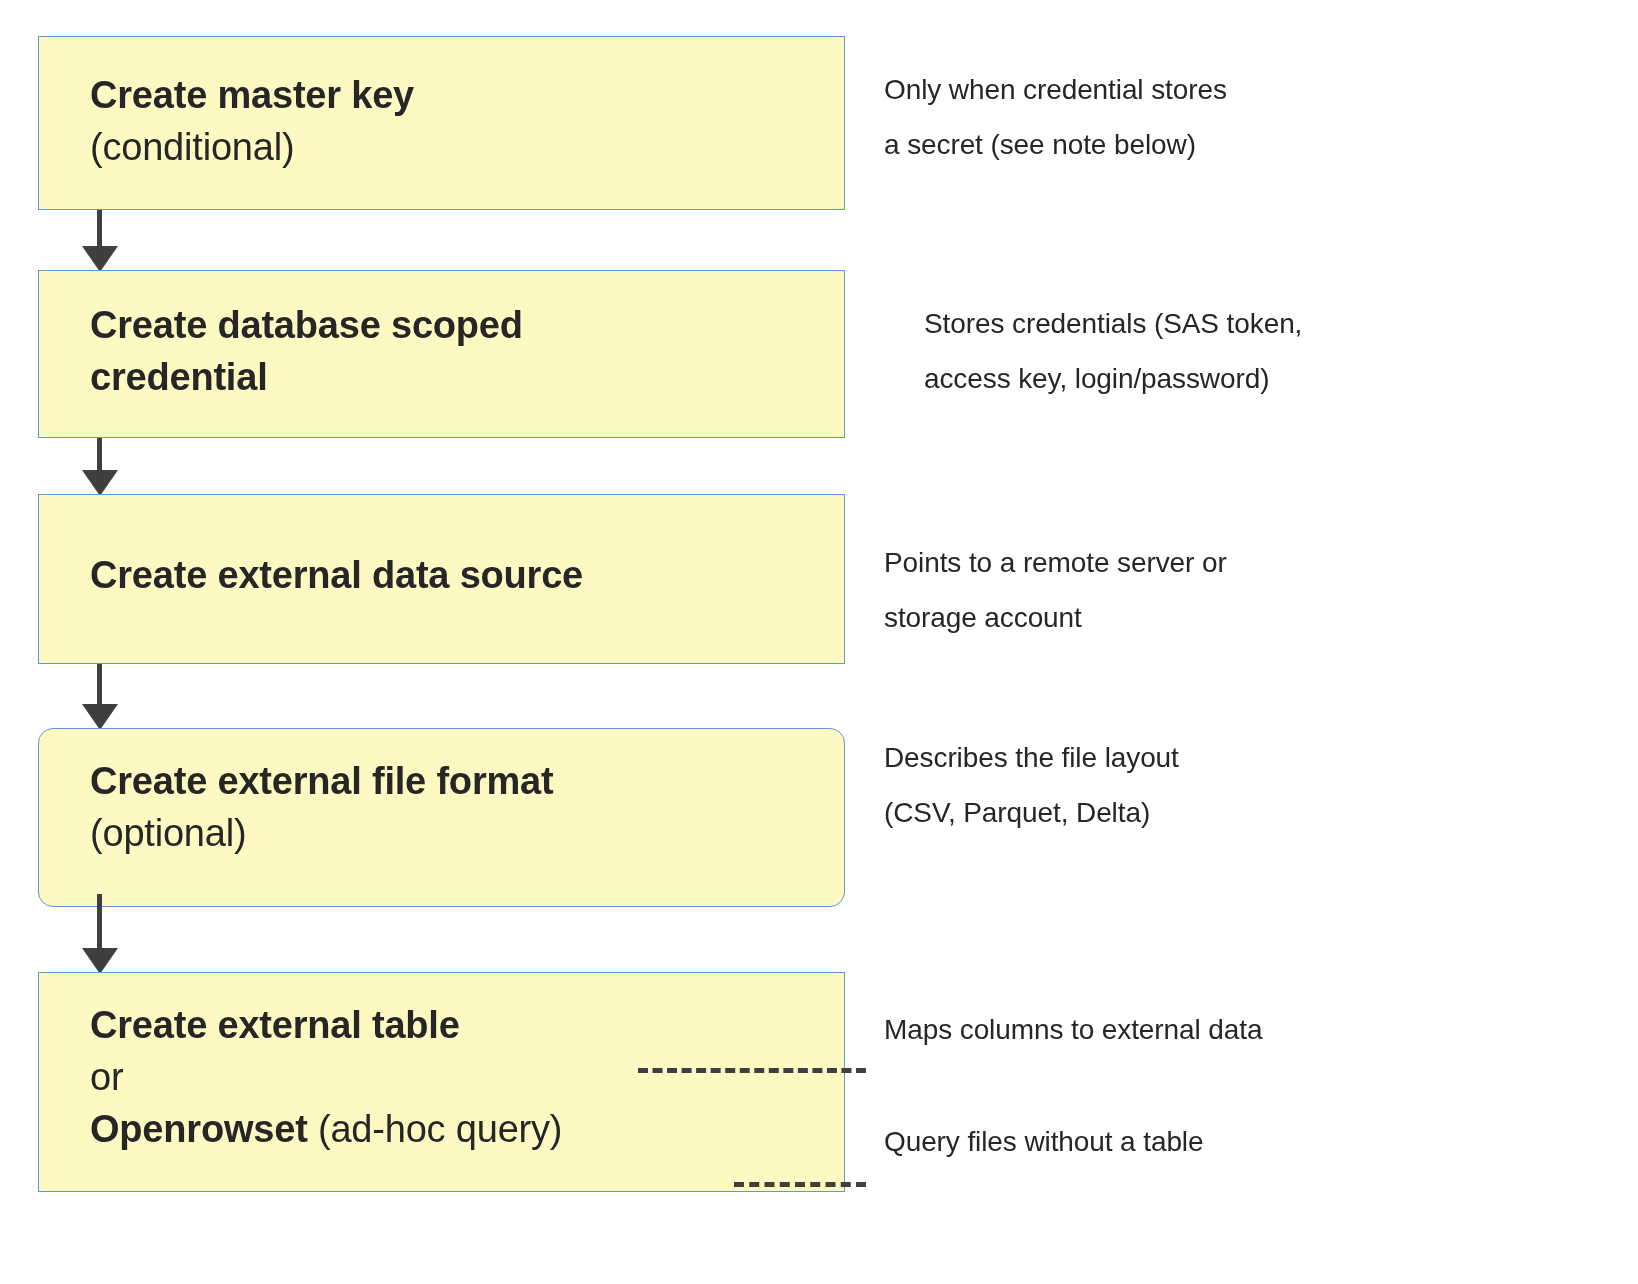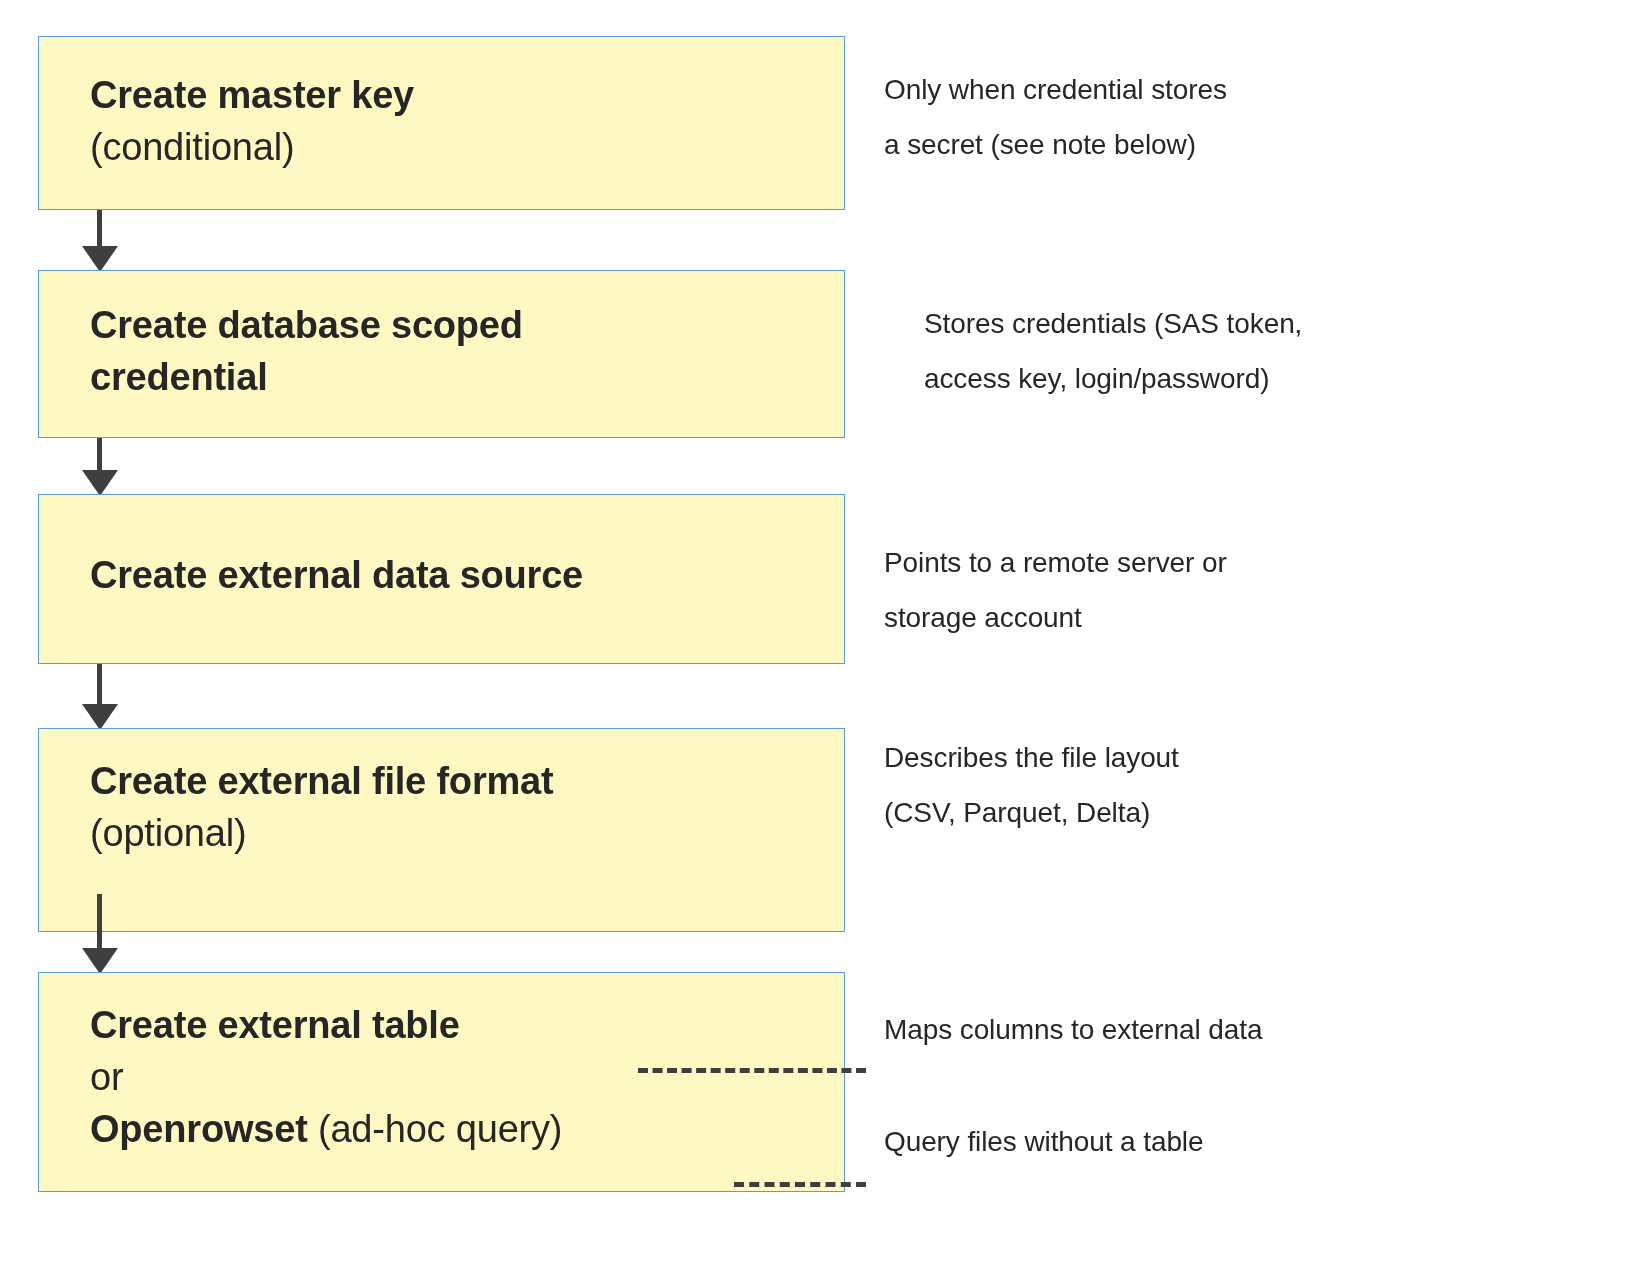--- a/index.html
+++ b/index.html
@@ -40,21 +40,21 @@
     line-height: 52px;
     letter-spacing: -0.2px;
     white-space: nowrap;
   }
   .pline.bold { font-weight: bold; }
   .pline.norm { font-weight: normal; }
 
   .box1 { top: 36px;   height: 174px; }
   .box2 { top: 270px;  height: 168px; }
   .box3 { top: 494px;  height: 170px; }
-  .box4 { top: 728px;  height: 204px; }
+  .box4 { top: 728px;  height: 179px; border-radius: 15px; }
   .box5 { top: 972px;  height: 220px; }
 
   .box1 .ptext { top: 32px; }
   .box2 .ptext { top: 28px; }
   .box3 .ptext { top: 54px; }
   .box4 .ptext { top: 26px; }
   .box5 .ptext { top: 26px; }
 
   
   .arrow {

